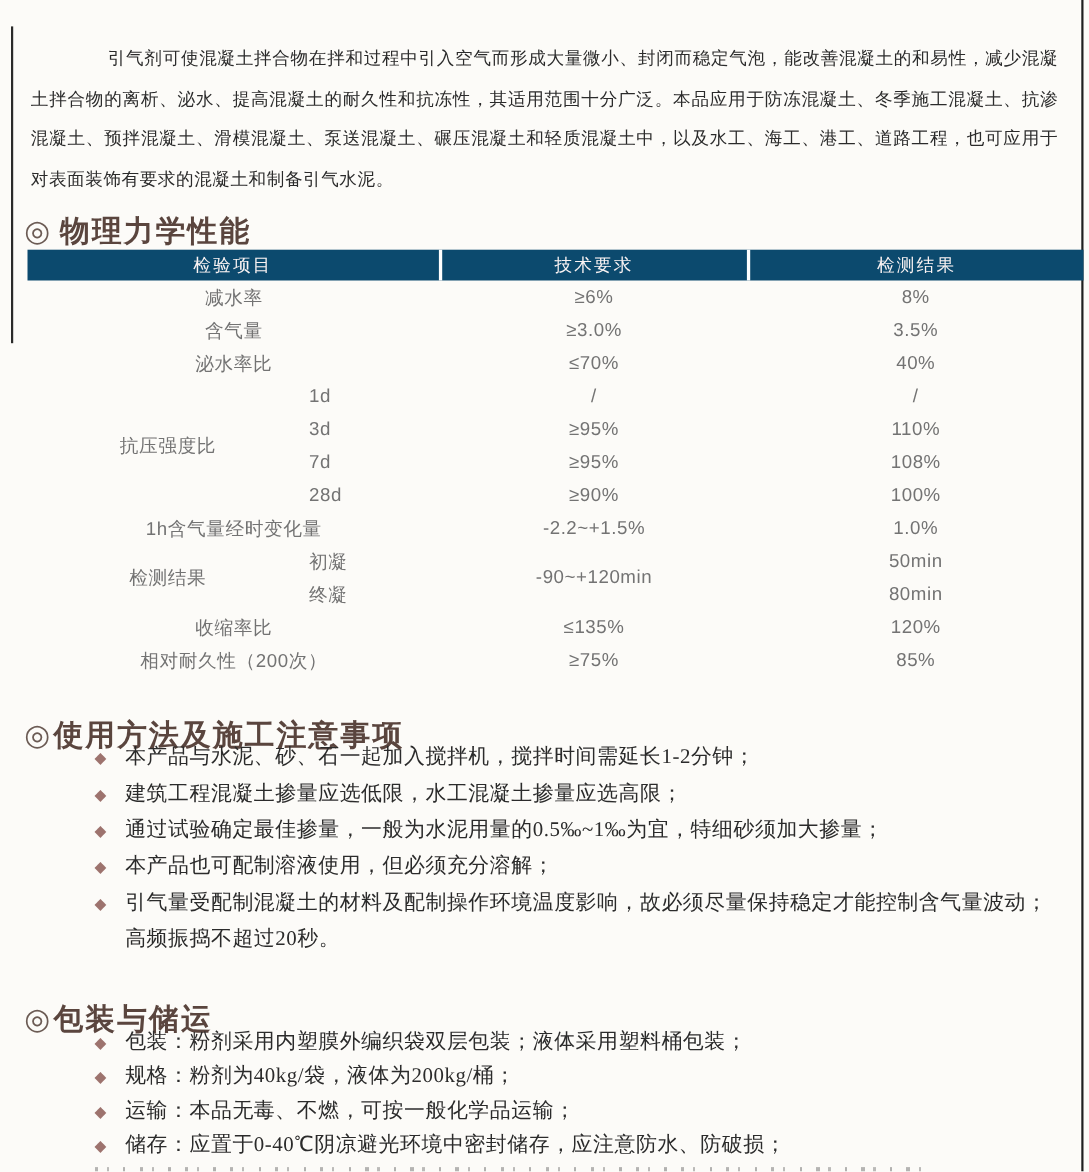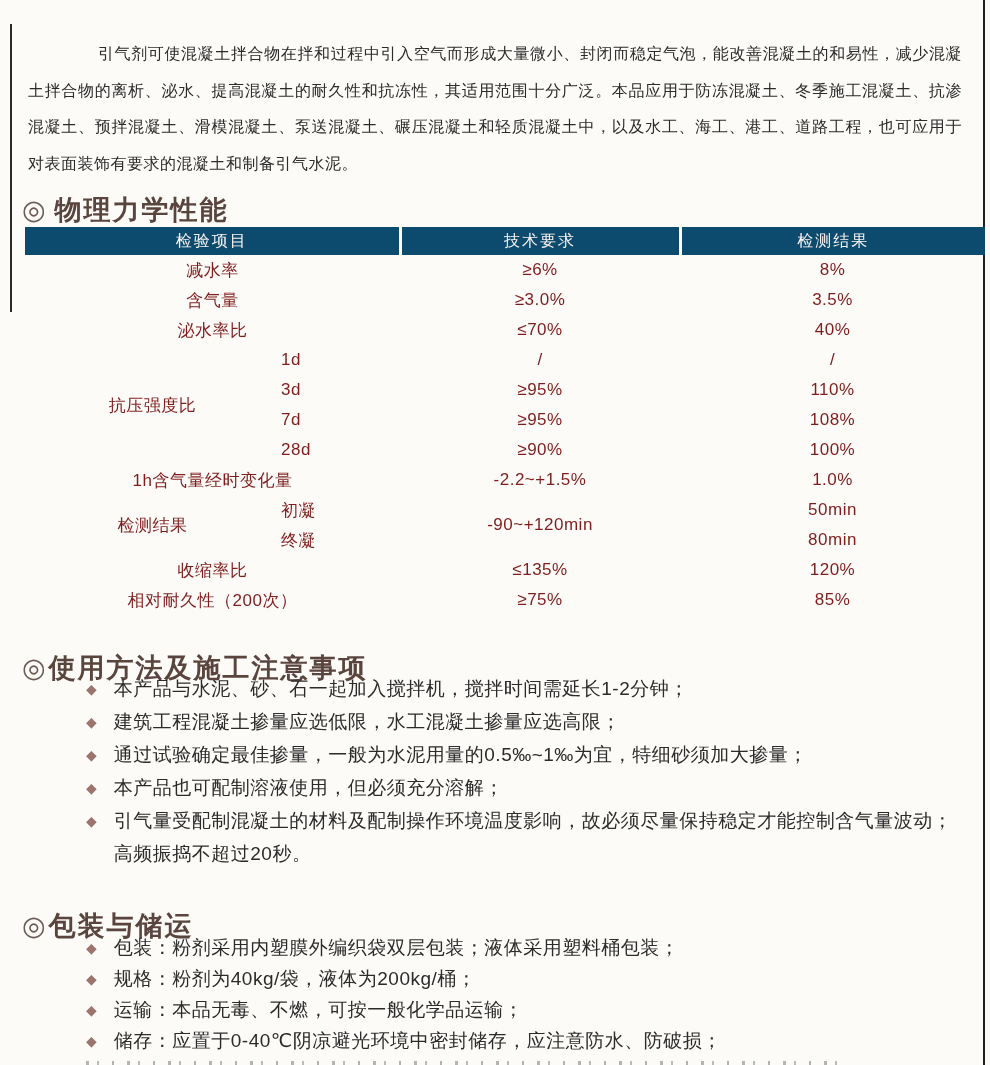--- a/index.html
+++ b/index.html
@@ -39,36 +39,36 @@
     position:absolute;left:25px;top:227px;width:960px;
     border-collapse:collapse;table-layout:fixed;
   }
   .perf-table th{
     background:#0c4a6e;color:#faf3f3;font-weight:normal;
     font-size:16px;height:26px;letter-spacing:2px;
   }
   .perf-table th.sep{border-right:3px solid #ffffff;}
   .perf-table td{
     height:28px;text-align:center;vertical-align:middle;
-    font-size:17px;color:#7f1d1d;letter-spacing:.5px;
+    font-size:17px;color:#737373;letter-spacing:.5px;
   }
   .perf-table td.c-sub{text-align:left;}
 
   
   .bullets{position:absolute;left:0;margin:0;padding:0 0 0 86px;list-style:none;width:880px;}
   #usage-list{top:672px;}
   #packaging-list{top:932px;}
   .bullets li{display:flex;align-items:flex-start;font-size:19px;color:#2b2b2b;}
   #usage-list li{line-height:33px;}
   #packaging-list li{line-height:31px;}
   .bullets .diamond{
     color:#9d736e;font-size:14px;flex:0 0 auto;margin-right:17px;
     transform:translateY(1px);
   }
-  .bullets .txt{flex:1 1 auto;letter-spacing:.5px;}
+  .bullets .txt{flex:1 1 auto;letter-spacing:.5px;font-family:Liberation Serif, serif;}
 
   
   .cut-line{
     position:absolute;left:86px;width:760px;bottom:0;height:4px;opacity:.4;
     background:repeating-linear-gradient(90deg,
       #4a4a4a 0 3px,transparent 3px 11px,
       #5a5a5a 11px 13px,transparent 13px 26px,
       #444 26px 28px,transparent 28px 41px);
   }
 </style>

